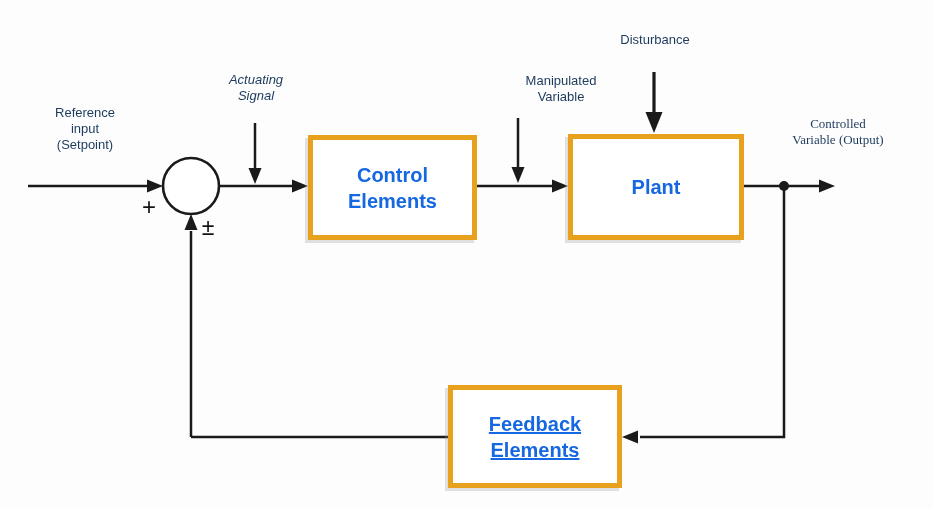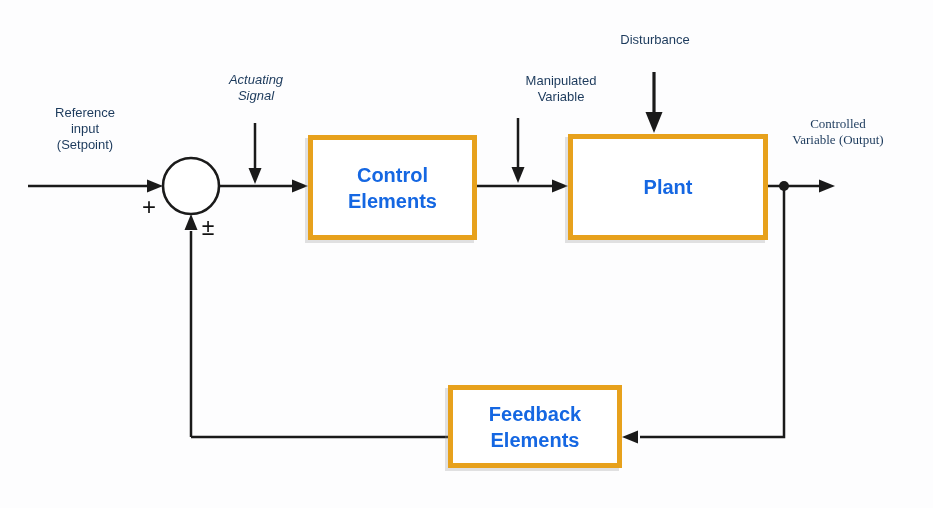--- a/index.html
+++ b/index.html
@@ -21,22 +21,22 @@
   .wires polygon{fill:var(--wire);stroke:none;}
   .wires .sum-circle{stroke:var(--wire);stroke-width:2.6;fill:#fff;}
   .wires .junction{fill:var(--wire);}
   .block{
     position:absolute;background:#fff;border:5px solid var(--box-border);
     display:flex;align-items:center;justify-content:center;text-align:center;
     color:var(--box-label);font-weight:bold;font-size:20px;line-height:1.3;
     white-space:pre-line;box-shadow:-3px 3px 0 rgba(150,150,150,.28);
   }
   .block-control{left:308px;top:135px;width:169px;height:105px;}
-  .block-plant{left:568px;top:134px;width:200px;height:106px;}
-  .block-feedback{left:448px;top:385px;width:174px;height:83px;}
+  .block-plant{left:568px;top:134px;width:176px;height:106px;}
+  .block-feedback{left:448px;top:385px;width:174px;height:103px;text-decoration:underline;}
   .label{
     position:absolute;color:var(--annotation-text);font-size:13px;line-height:1.24;
     text-align:center;white-space:pre-line;transform:translateX(-50%);
   }
   .lbl-reference{left:85px;top:105px;text-align:center;}
   .lbl-actuating{left:256px;top:72px;font-style:italic;}
   .lbl-manipulated{left:518px;top:73px;margin-left:43px;}
   .lbl-disturbance{left:655px;top:32px;}
   .lbl-controlled{left:838px;top:116px;font-family:Liberation Serif, serif;}
   .lbl-feedback-signal{left:314px;top:402px;}

